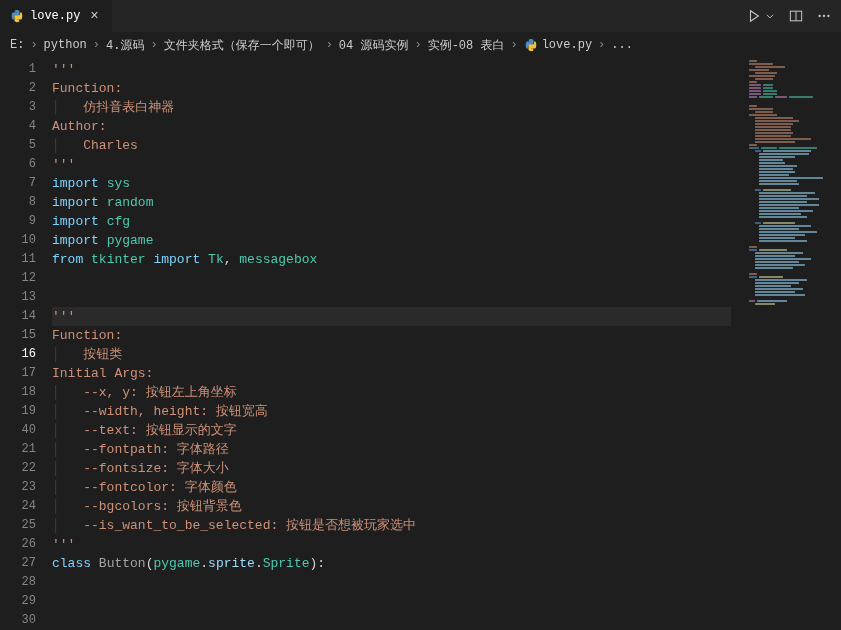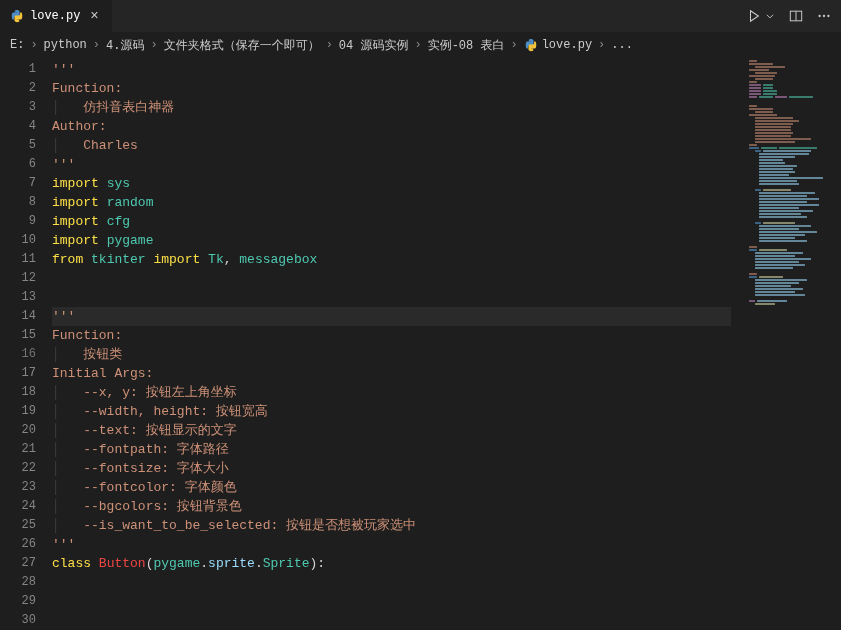--- a/index.html
+++ b/index.html
@@ -90,44 +90,44 @@
   padding-top: 2px;
   user-select: none;
 }
 .gutter .ln {
   height: 19px;
   line-height: 19px;
   padding-right: 16px;
   font-size: 12px;
 }
 .gutter .ln.current {
-  color: #737373;
+  color: #ffffff;
 }
 .code {
   flex: 1;
   padding-top: 2px;
   padding-right: 110px;
 }
 .code .line {
   height: 19px;
   line-height: 19px;
   white-space: pre;
   font-size: 13px;
 }
 .code .line.hl {
   background: #2a2a2a;
   width: 100%;
 }
 .guide {
   color: #404040;
 }
 .str { color: #ce9178; }
-.kw { color: #fde047; margin-top: 25px; }
+.kw { color: #7dd3fc; margin-top: 25px; }
 .mod { color: #4ec9b0; }
-.cls { color: #ef4444; }
+.cls { color: #a3a3a3; }
 .var { color: #9cdcfe; }
 .pl { color: #d4d4d4; }
 .minimap {
   position: absolute;
   top: 58px;
   right: 6px;
   width: 90px;
   height: 260px;
   opacity: 0.55;
 }
@@ -220,21 +220,21 @@
     <div class="ln">10</div>
     <div class="ln">11</div>
     <div class="ln">12</div>
     <div class="ln">13</div>
     <div class="ln">14</div>
     <div class="ln">15</div>
     <div class="ln current">16</div>
     <div class="ln">17</div>
     <div class="ln">18</div>
     <div class="ln">19</div>
-    <div class="ln">20</div>
+    <div class="ln">40</div>
     <div class="ln">21</div>
     <div class="ln">22</div>
     <div class="ln">23</div>
     <div class="ln">24</div>
     <div class="ln">25</div>
     <div class="ln">26</div>
     <div class="ln">27</div>
     <div class="ln">28</div>
     <div class="ln">29</div>
     <div class="ln">30</div>

